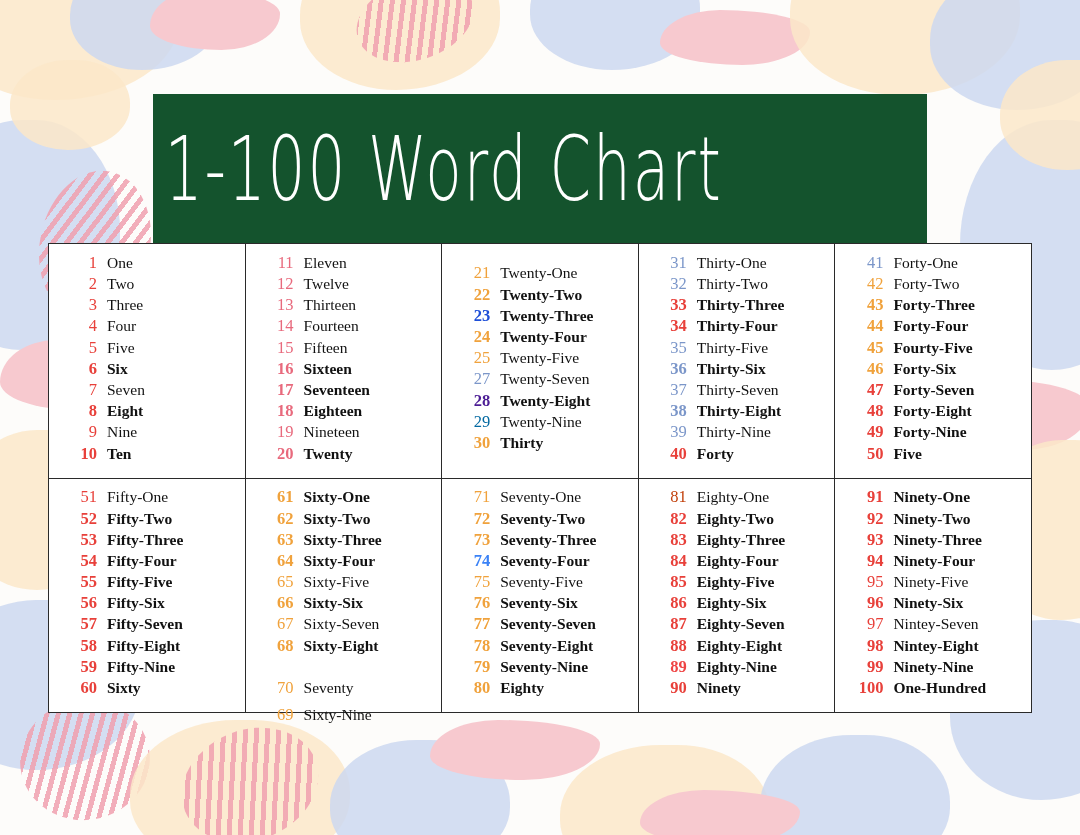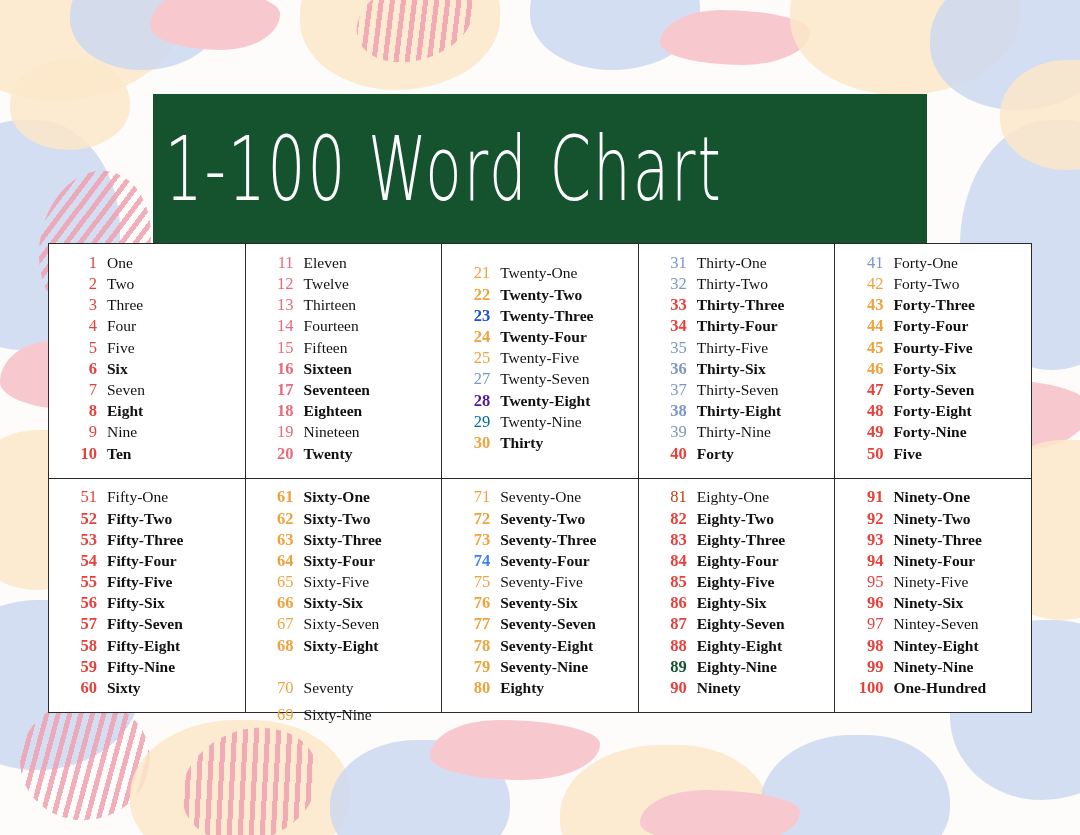--- a/index.html
+++ b/index.html
@@ -535,21 +535,21 @@
           </div>
           <div class="entry">
             <span class="num b" style="color: rgb(232, 64, 58);">87</span>
             <span class="word b">Eighty-Seven</span>
           </div>
           <div class="entry">
             <span class="num b" style="color: rgb(232, 64, 58);">88</span>
             <span class="word b">Eighty-Eight</span>
           </div>
           <div class="entry">
-            <span class="num b" style="color: #14532d;">89</span>
+            <span class="num b" style="color: #ef4444;">89</span>
             <span class="word b">Eighty-Nine</span>
           </div>
           <div class="entry">
             <span class="num b" style="color: rgb(232, 64, 58);">90</span>
             <span class="word b">Ninety</span>
           </div>
         </div>
         <div class="chart-col">
           <div class="entry">
             <span class="num b" style="color: rgb(232, 64, 58);">91</span>

